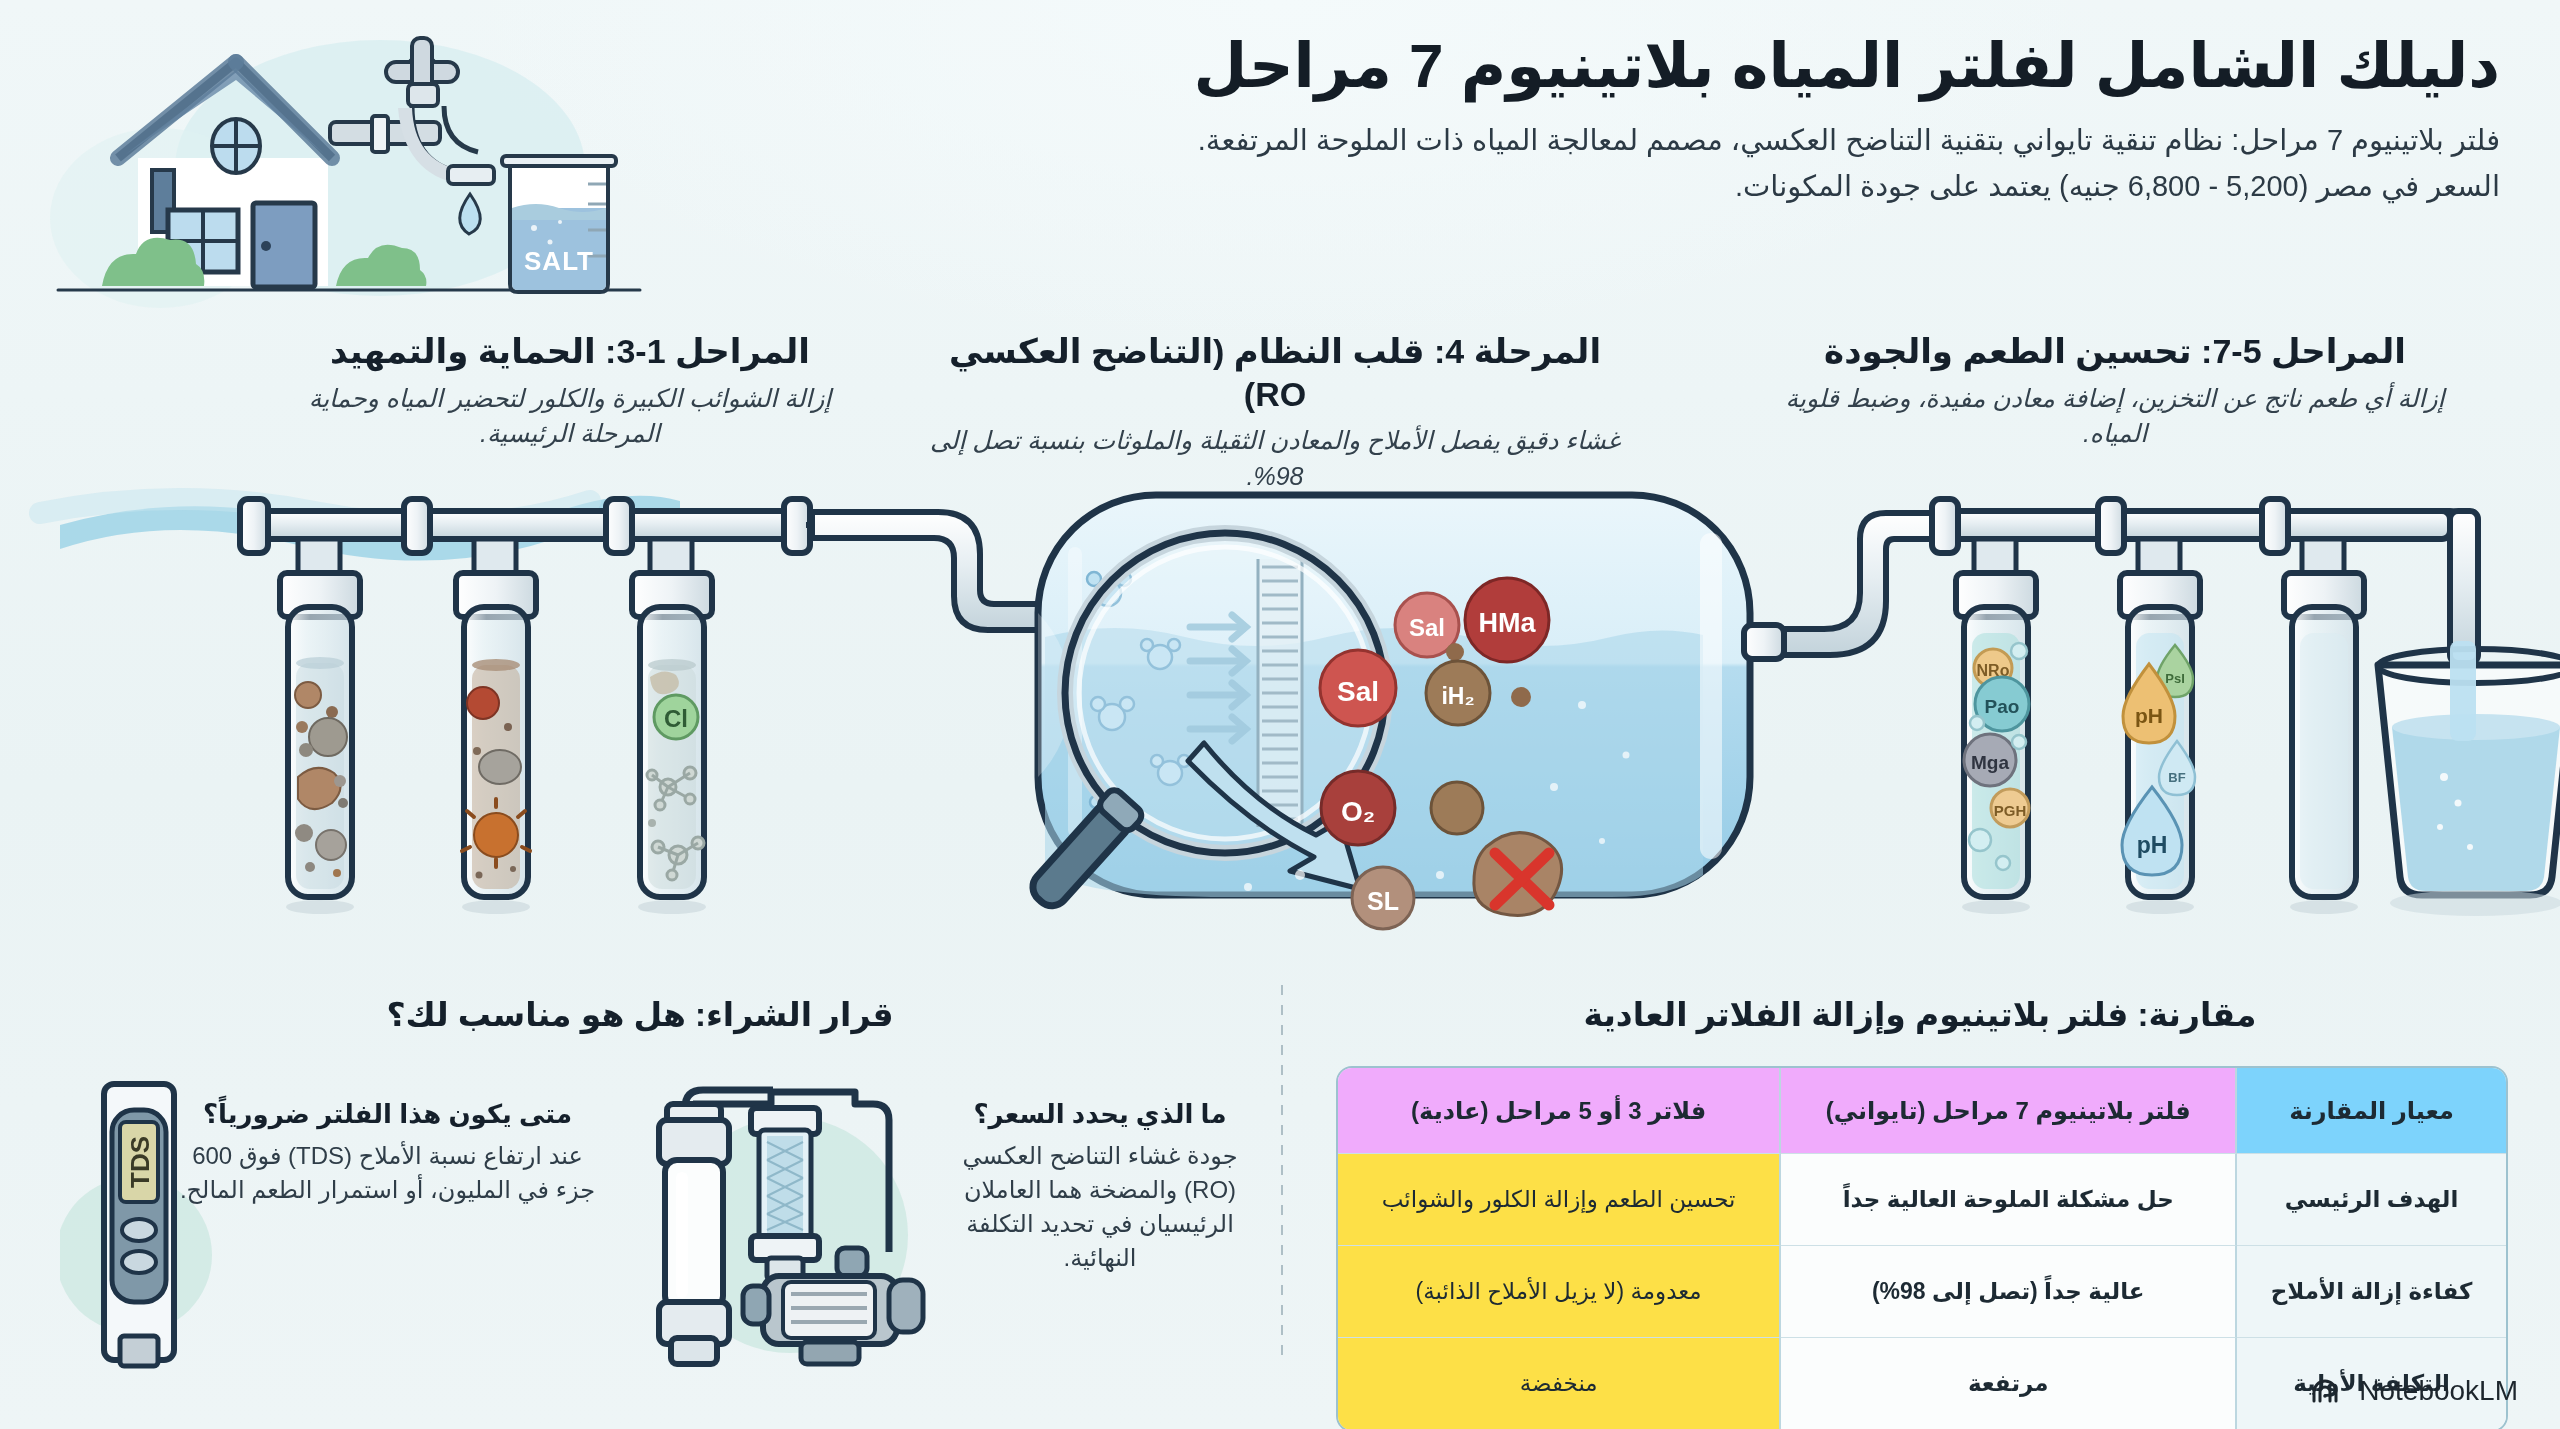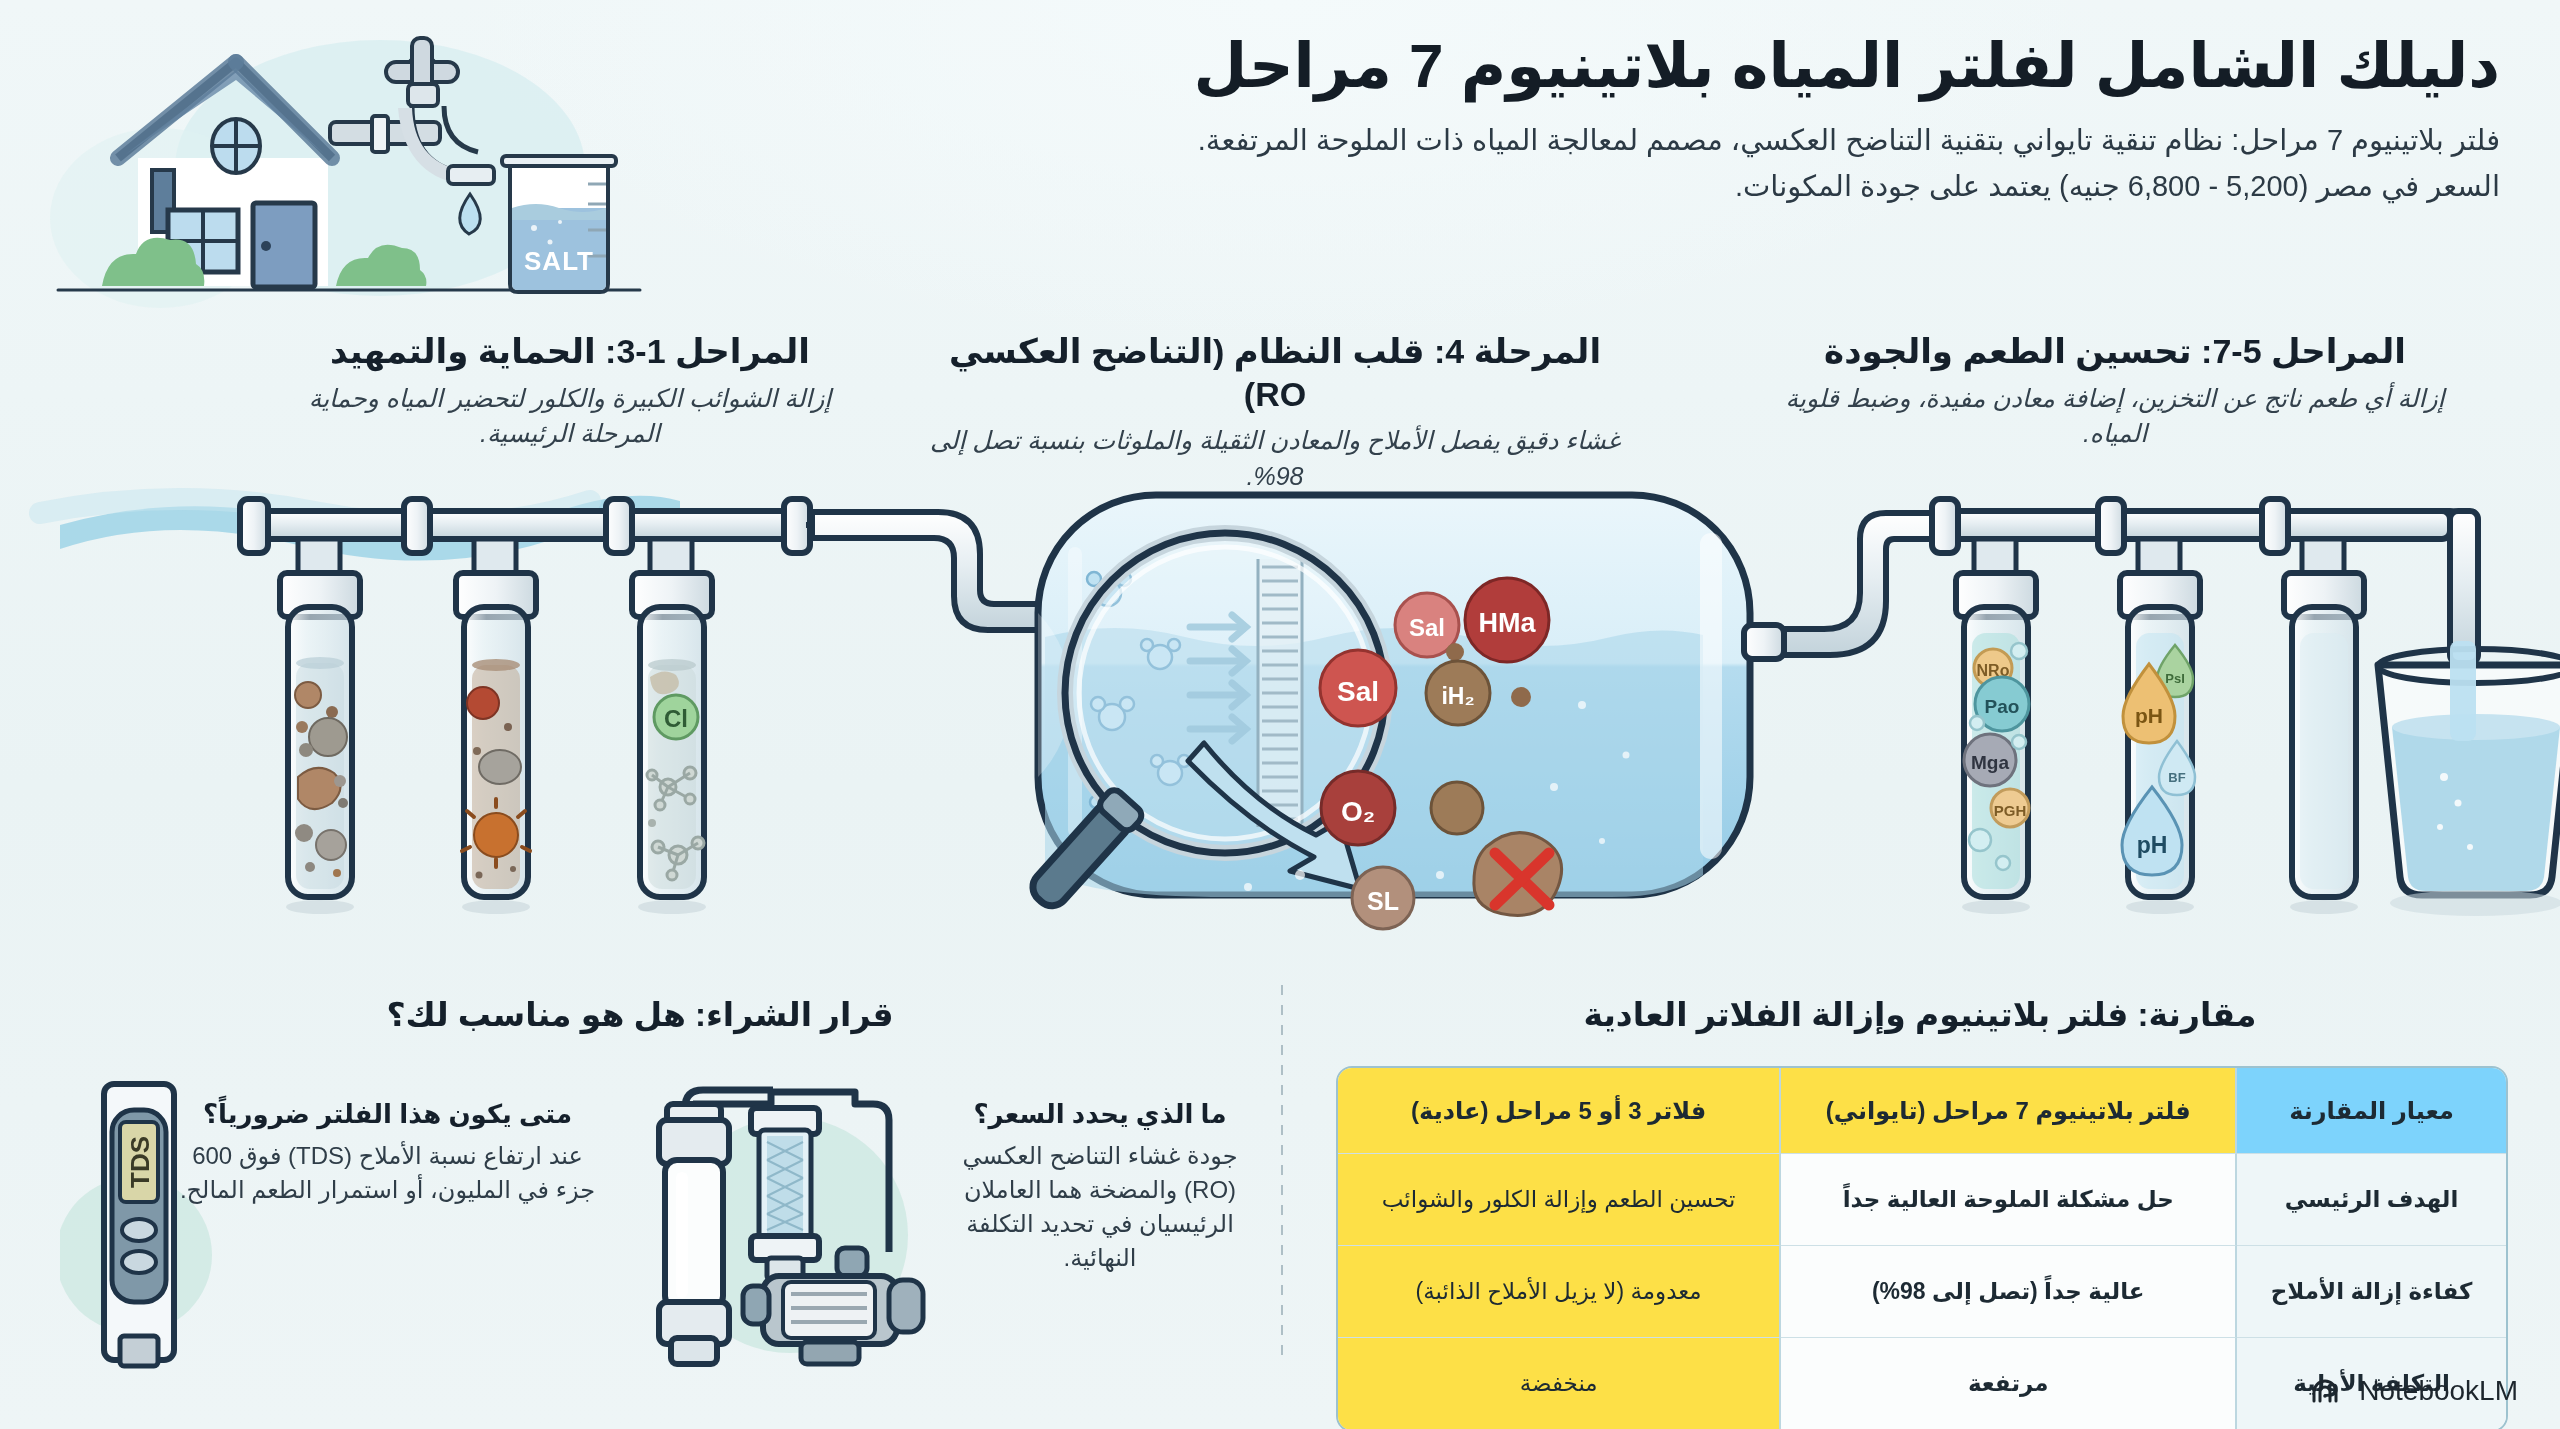--- a/index.html
+++ b/index.html
@@ -76,21 +76,21 @@
   }
   table.cmp th, table.cmp td {
     border-right: 2px solid #bcd7e0;
     border-bottom: 1px solid #cde0e6;
     padding: 16px 18px;
     text-align: center; vertical-align: middle;
     font-size: 23px; color: #1d2a33; line-height: 1.3;
   }
   table.cmp th:first-child, table.cmp td:first-child { border-right: none; }
   table.cmp tr:last-child td { border-bottom: none; }
-  table.cmp thead th { background: #fde047; font-weight: 700; font-size: 24px; height: 86px; }
+  table.cmp thead th { background: #f0abfc; font-weight: 700; font-size: 24px; height: 86px; }
   table.cmp thead th.crit { background: #7dd3fc; }
   table.cmp td.crit { background: #eef6f8; font-weight: 700; }
   table.cmp td.plat { background: #fbfdfd; font-weight: 700; }
   table.cmp td.ord  { background: #fde047; }
   table.cmp tbody tr { height: 92px; }
 
   
   .watermark {
     position: absolute; right: 42px; bottom: 22px;
     display: flex; align-items: center; gap: 19px;

